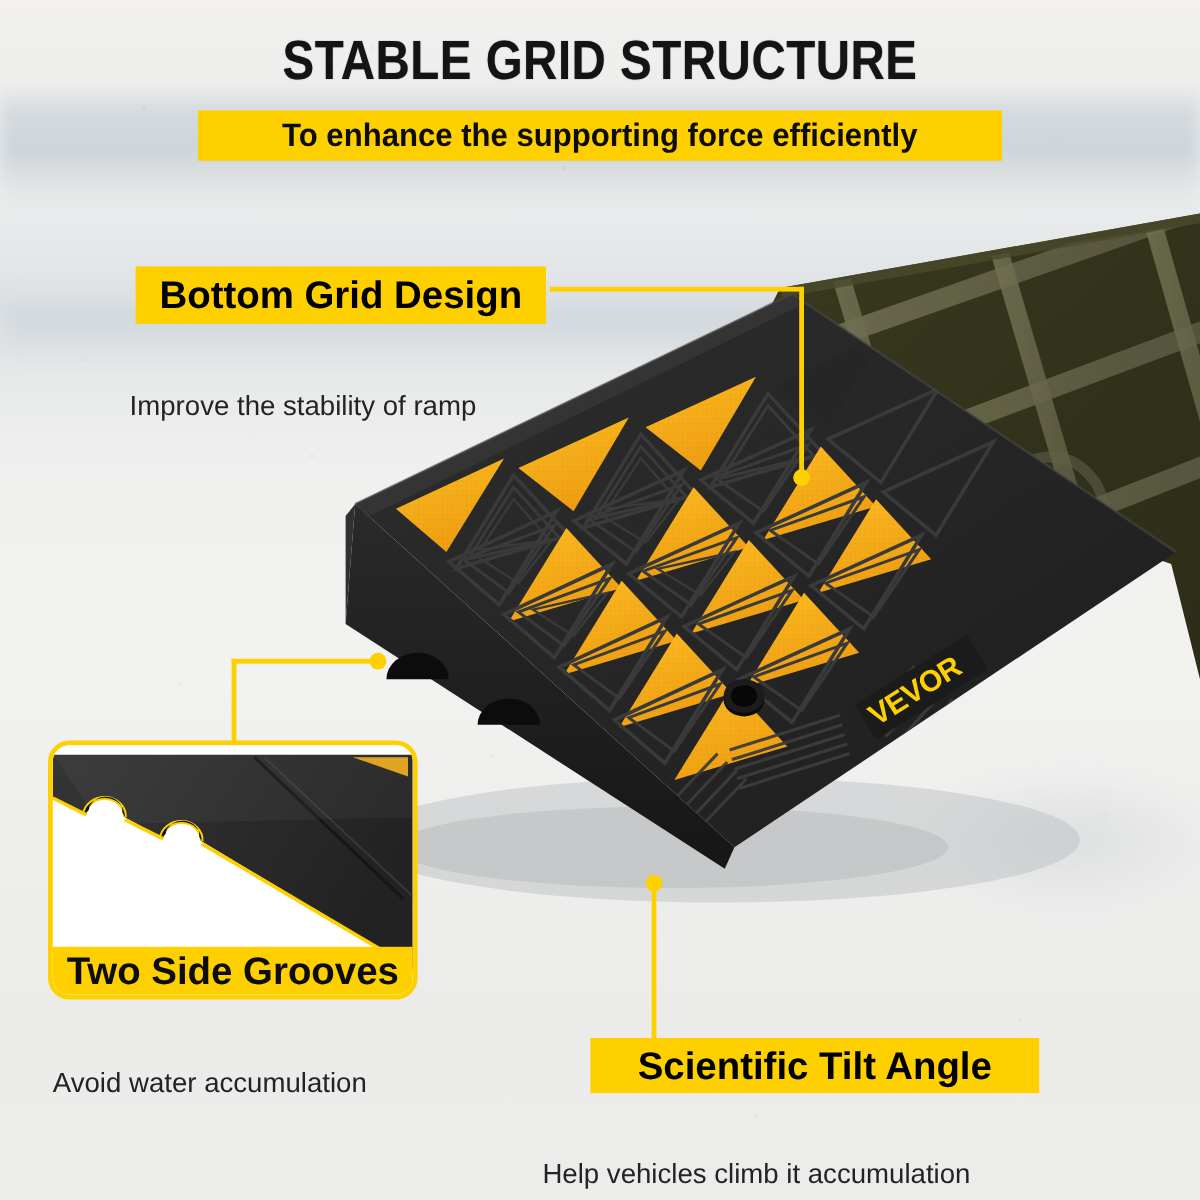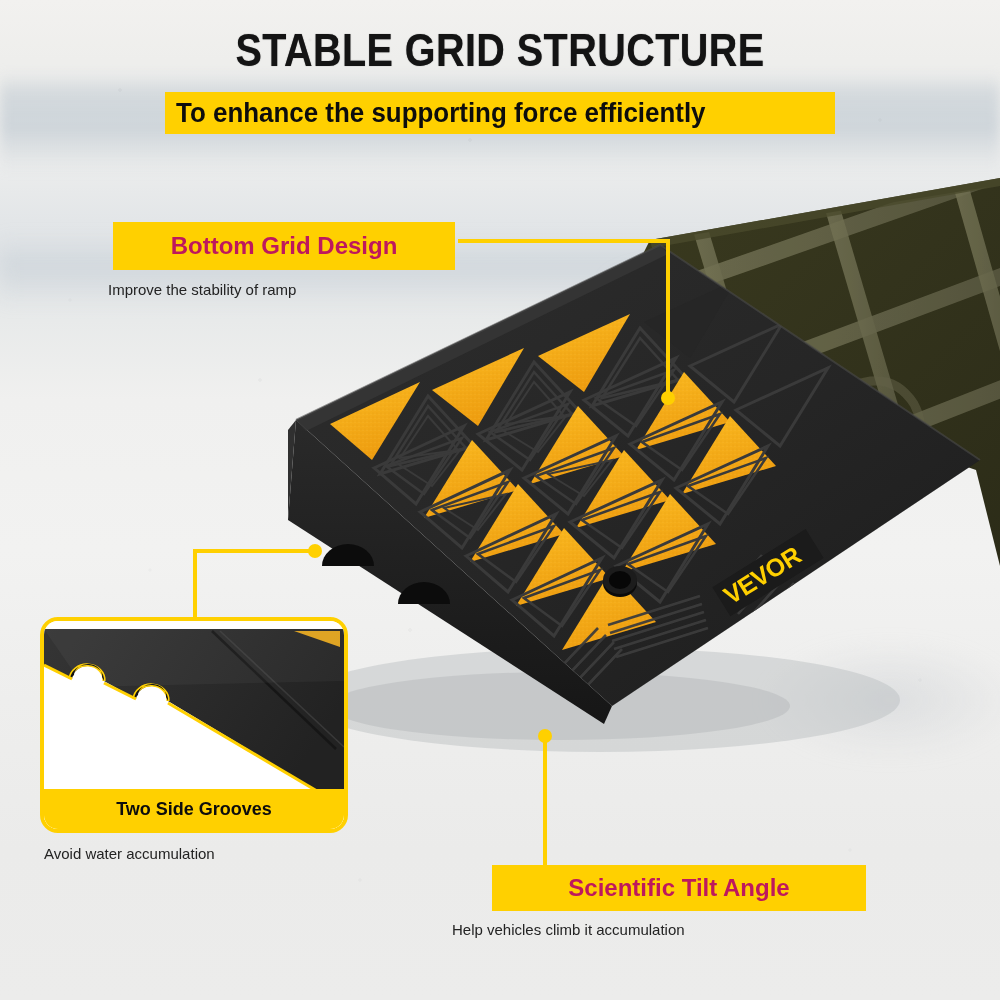--- a/index.html
+++ b/index.html
@@ -81,37 +81,37 @@
     font-size:46px; line-height:52px;
     font-weight:bold; letter-spacing:.5px;
     color:#141414;
     font-family:"Liberation Sans Narrow","Liberation Sans",sans-serif;
     transform:scaleX(.86); transform-origin:center top;
     text-shadow:0 0 1px rgba(20,20,20,.6);
   }
   .hdr-banner {
     position:absolute; left:165px; top:92px; width:670px; height:42px;
     background:#FFD000;
-    display:flex; align-items:center; 
+    display:flex; align-items:center; justify-content:center;
   }
   .hdr-banner span {
     font-size:27px; font-weight:bold; color:#0d0d0d;
     transform:scaleX(.96); transform-origin:center;
     white-space:nowrap;
   }
 
   .badge {
     position:absolute; background:#FFD000;
     display:flex; align-items:center; justify-content:center;
   }
   .badge span {
-    font-size:24px; font-weight:bold; color:#be185d; white-space:nowrap;
+    font-size:32px; font-weight:bold; color:#000000; white-space:nowrap;
   }
   .sub {
-    position:absolute; font-size:15px; color:#232323; white-space:nowrap;
+    position:absolute; font-size:23px; color:#232323; white-space:nowrap;margin-top:44px;
   }
 
   #badge-grid { left:113px; top:222px; width:342px; height:48px; }
   #sub-grid   { left:108px; top:281px; }
 
   #badge-tilt { left:492px; top:865px; width:374px; height:46px; }
   #sub-tilt   { left:452px; top:921px; }
 
   
   #inset {
@@ -120,21 +120,21 @@
     background:#ffffff; overflow:hidden;
   }
   #inset .inset-art { position:absolute; inset:0; }
   #inset .inset-art svg { position:absolute; inset:0; }
   #inset-cap {
     position:absolute; left:0; right:0; bottom:0; height:40px;
     background:#FFD000;
     display:flex; align-items:center; justify-content:center;
   }
   #inset-cap span {
-    font-size:18px; font-weight:bold; color:#0d0d0d; white-space:nowrap;
+    font-size:32px; font-weight:bold; color:#0d0d0d; white-space:nowrap;
   }
   #sub-grooves { left:44px; top:845px; }
 </style>
 </head>
 <body>
 
 <div id="bg">
   <div class="bg-base"></div>
   <div class="bg-band"></div>
   <div class="bg-band2"></div>

